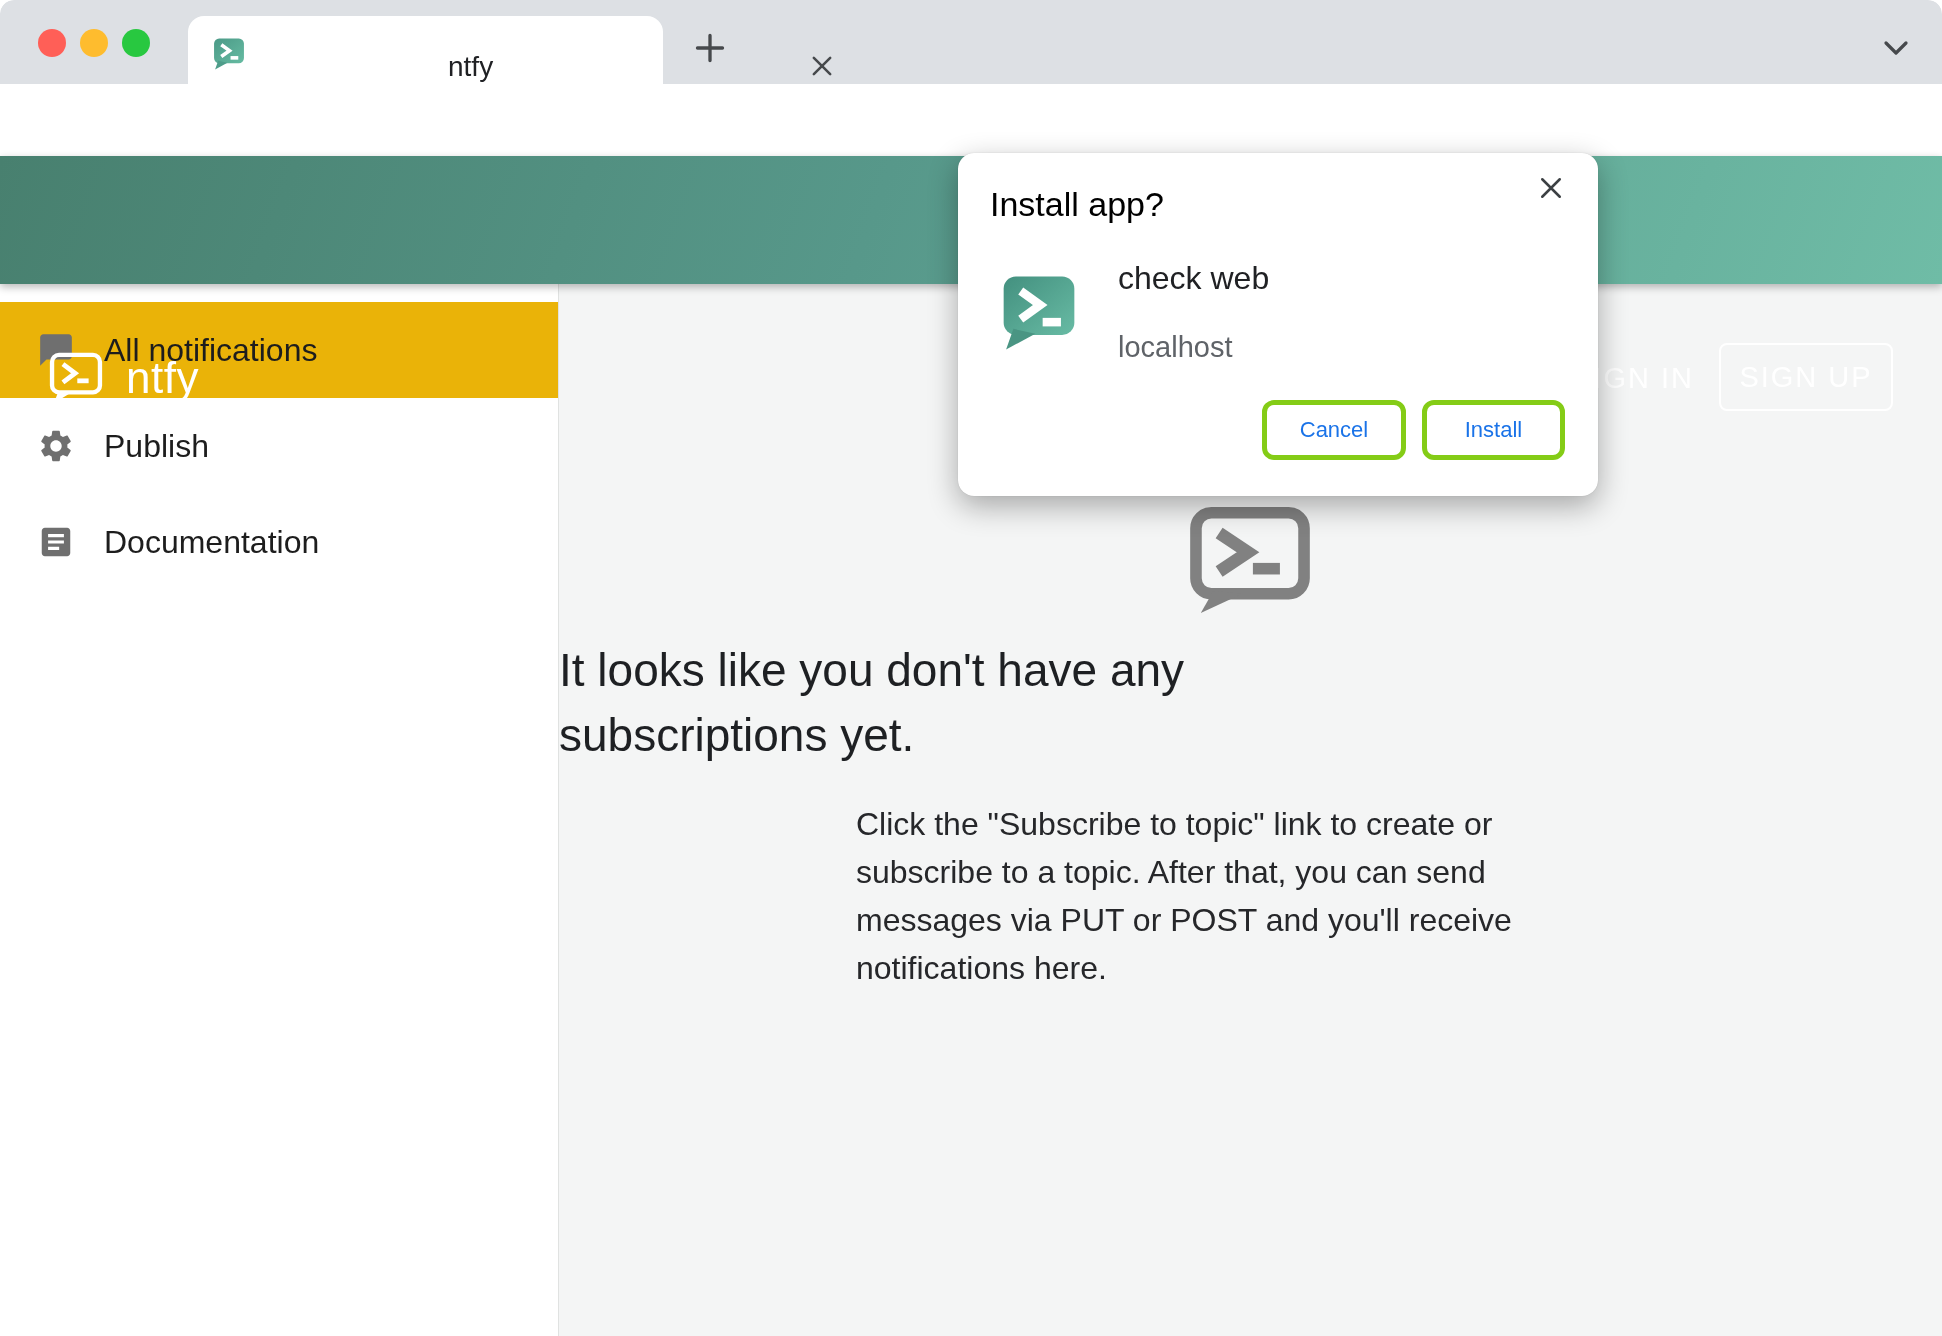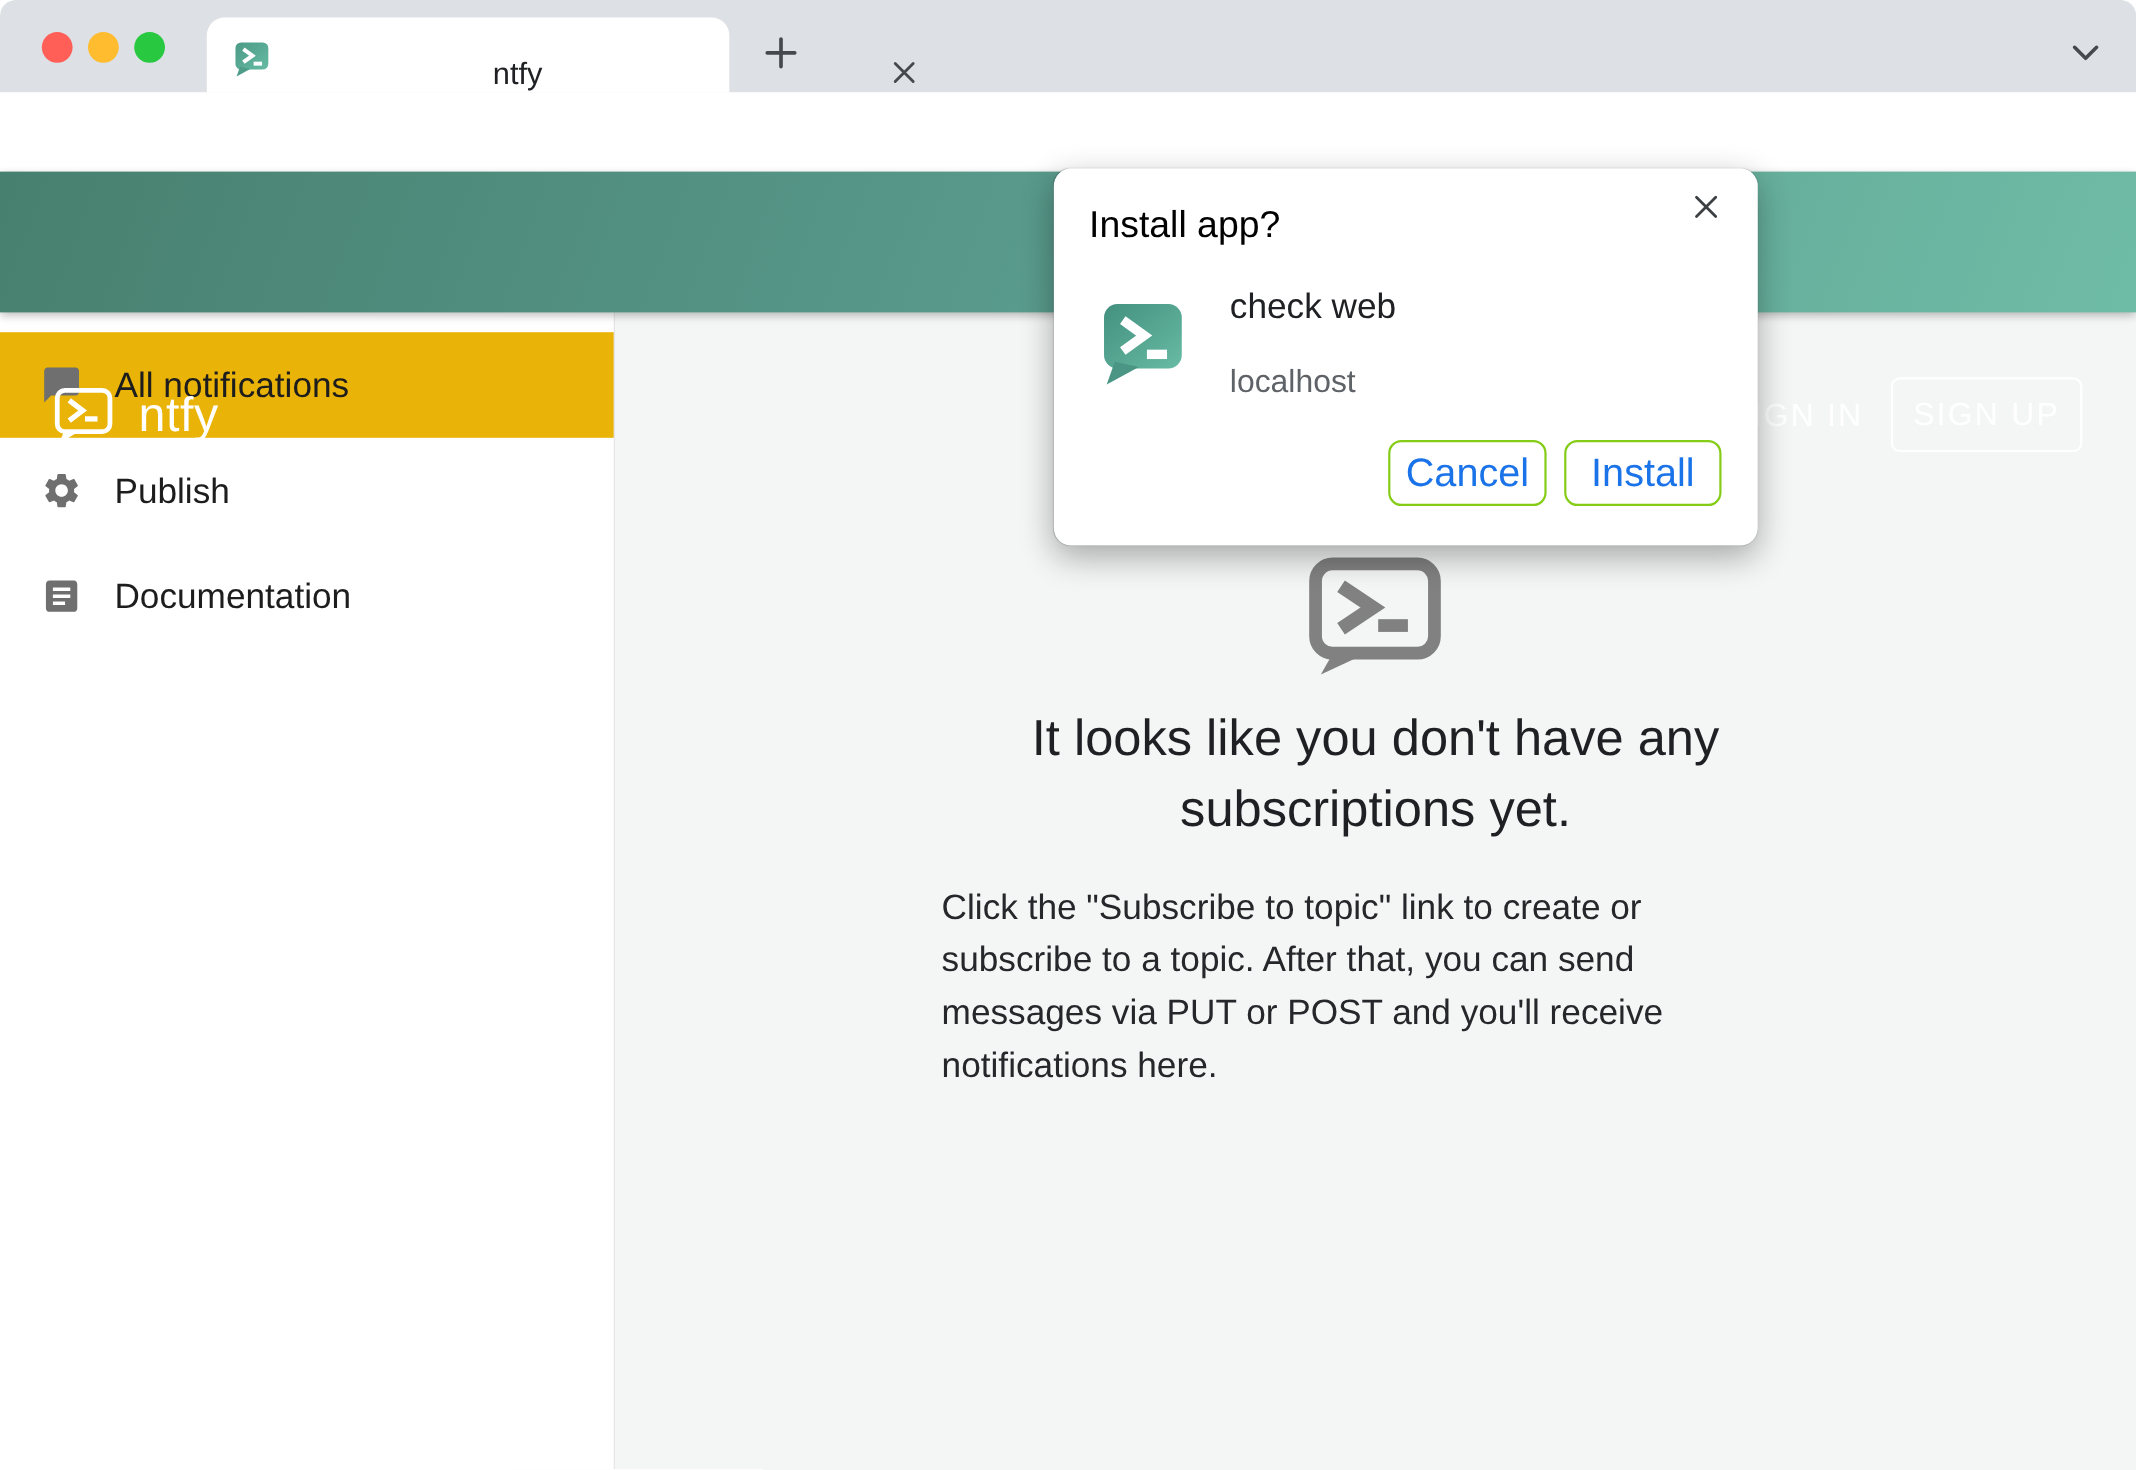--- a/index.html
+++ b/index.html
@@ -31,33 +31,33 @@
   
   #sidebar{left:0;top:284px;width:558px;height:1052px;background:#ffffff;}
   #divider{left:558px;top:284px;width:1px;height:1052px;background:#e0e2e1;}
   .nav-row{left:0;width:558px;height:96px;display:flex;align-items:center;}
   .nav-row.selected{background:#eab308;}
   .nav-icon{position:absolute;left:36px;width:40px;height:40px;display:flex;align-items:center;justify-content:center;}
   .nav-label{position:absolute;left:104px;font-size:32px;color:#1d1d1d;}
 
   
   #content{left:559px;top:284px;width:1383px;height:1052px;background:#f4f5f5;}
-  #empty-title{left:559px;top:638px;width:1383px;text-align:center;font-size:46px;line-height:65px;color:#1e2023;white-space:pre-line;}
+  #empty-title{left:559px;top:638px;width:1383px;font-size:46px;line-height:65px;color:#1e2023;white-space:pre-line;}
   .bodytext{font-size:32px;line-height:48px;color:#26272a;white-space:pre-line;}
   #para1{left:856px;top:800px;width:700px;}
   #para2{left:856px;top:1032px;width:700px;}
   a.greenlink{color:#4d8e80;text-decoration:underline;text-decoration-color:#8ab5aa;cursor:pointer;}
 
   
   #popup{left:958px;top:153px;width:640px;height:343px;background:#ffffff;border-radius:16px;box-shadow:0 10px 30px rgba(0,0,0,.32),0 0 1px rgba(0,0,0,.2);z-index:50;}
   #popup-title{left:32px;top:32px;font-size:34px;color:#000000;}
   #popup-close{left:575px;top:17px;width:36px;height:36px;}
   #popup-appname{left:160px;top:107px;font-size:32px;color:#202124;}
   #popup-origin{left:160px;top:178px;font-size:29px;color:#5f6368;}
-  .dlg-btn{top:247px;width:144px;height:60px;border:2px solid #84cc16;border-radius:12px;background:#fff;color:#1a73e8;font-size:36px;font-weight:500;display:flex;align-items:center;justify-content:center;cursor:pointer;}
+  .dlg-btn{top:247px;width:144px;height:60px;border:5px solid #84cc16;border-radius:12px;background:#fff;color:#1a73e8;font-size:22px;font-weight:500;display:flex;align-items:center;justify-content:center;cursor:pointer;}
 </style>
 </head>
 <body>
 
 <div id="window">
 
   <div id="tabstrip" class="abs">
     <div class="abs light" style="left:38px;background:#ff5f57;"></div>
     <div class="abs light" style="left:80px;background:#febc2e;"></div>
     <div class="abs light" style="left:122px;background:#28c840;"></div>

